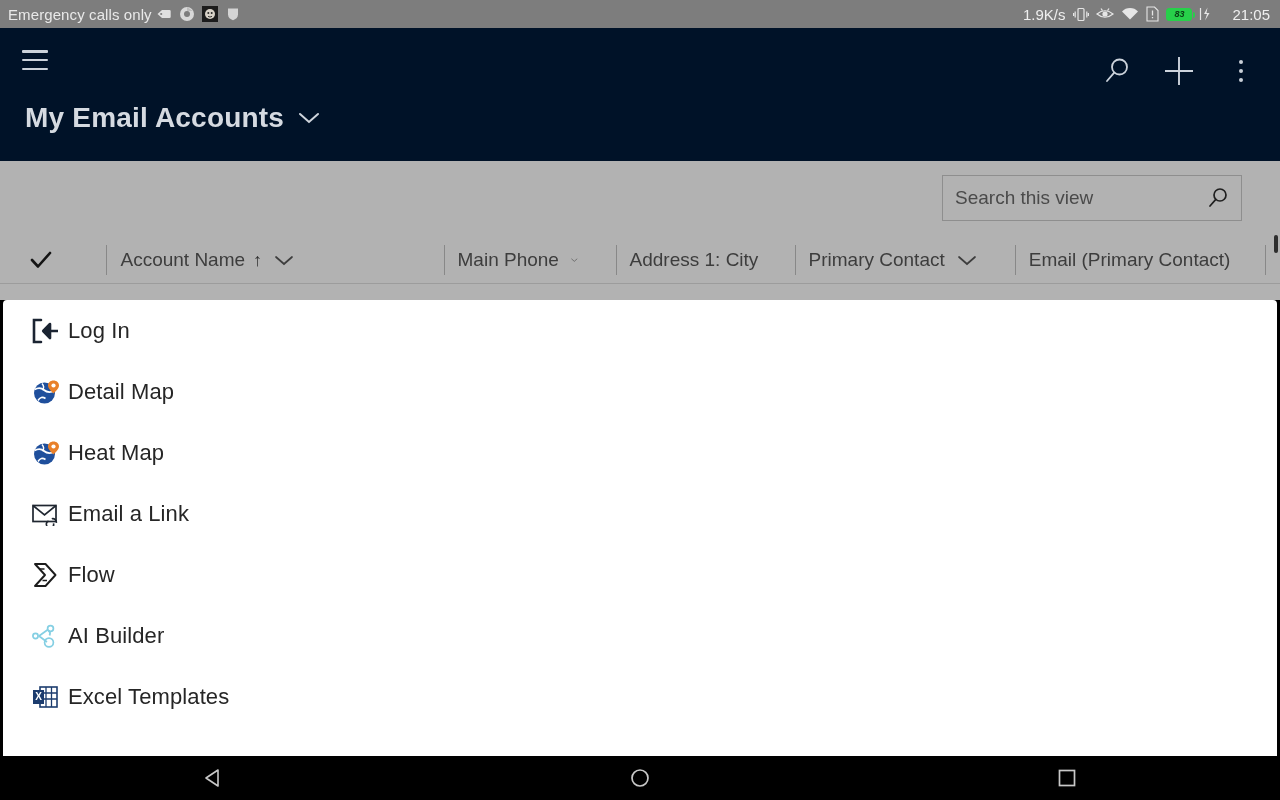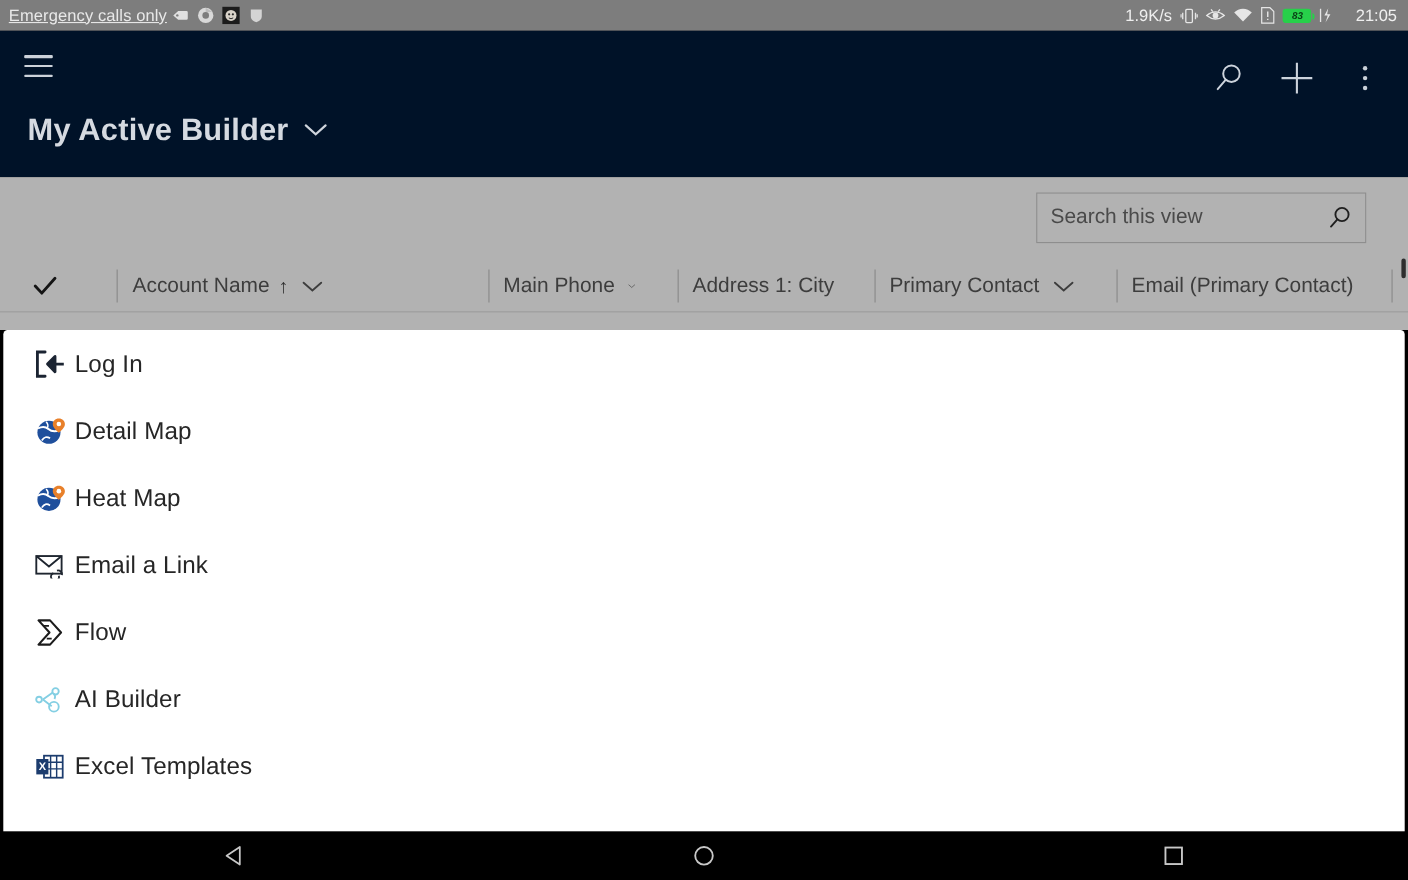--- a/index.html
+++ b/index.html
@@ -14,21 +14,21 @@
 
   
   .statusbar {
     position:absolute; top:0; left:0; width:1280px; height:28px;
     background:#7d7d7d;
     display:flex; align-items:center;
     padding:0 10px 0 8px;
     color:#e6e6e6;
     font-size:15px;
   }
-  .sb-left { display:flex; align-items:center; gap:0px; flex:1; min-width:0;text-decoration:underline; }
+  .sb-left { display:flex; align-items:center; gap:0px; flex:1; min-width:0; }
   .sb-carrier { font-size:15px; color:#e9e9e9; letter-spacing:0.1px; white-space:nowrap; }
   .sb-noticons { display:flex; align-items:center; gap:7px; margin-left:4px; }
   .noti { width:16px; height:16px; display:block; }
   .sb-right { display:flex; align-items:center; gap:7px; }
   .sb-rate { font-size:15px; color:#efefef; margin-right:1px; }
   .sb-time { font-size:15px; color:#efefef; margin-left:14px; }
   .batt {
     position:relative; width:26px; height:13px;
     border:1.6px solid #27d04a; border-radius:3px;
     background:#27d04a; display:flex; align-items:center; justify-content:center;font-style:italic;
@@ -219,21 +219,21 @@
       <div class="hdr-btn">
         <span class="kebab">
           <i></i>
           <i></i>
           <i></i>
         </span>
       </div>
     </div>
 
     <div class="viewpicker">
-      <span class="vp-title">My Active Builder</span>
+      <span class="vp-title">My Email Accounts</span>
       <svg width="22" height="14" viewBox="0 0 22 14">
         <path d="M2 3 L11 11 L20 3" stroke="#cfd5dd" stroke-width="2" fill="none" stroke-linecap="round"></path>
       </svg>
     </div>
   </div>
 
   <div class="greyarea">
 
     <div class="searchbox">
       <input type="text" value="" placeholder="Search this view" style="">

